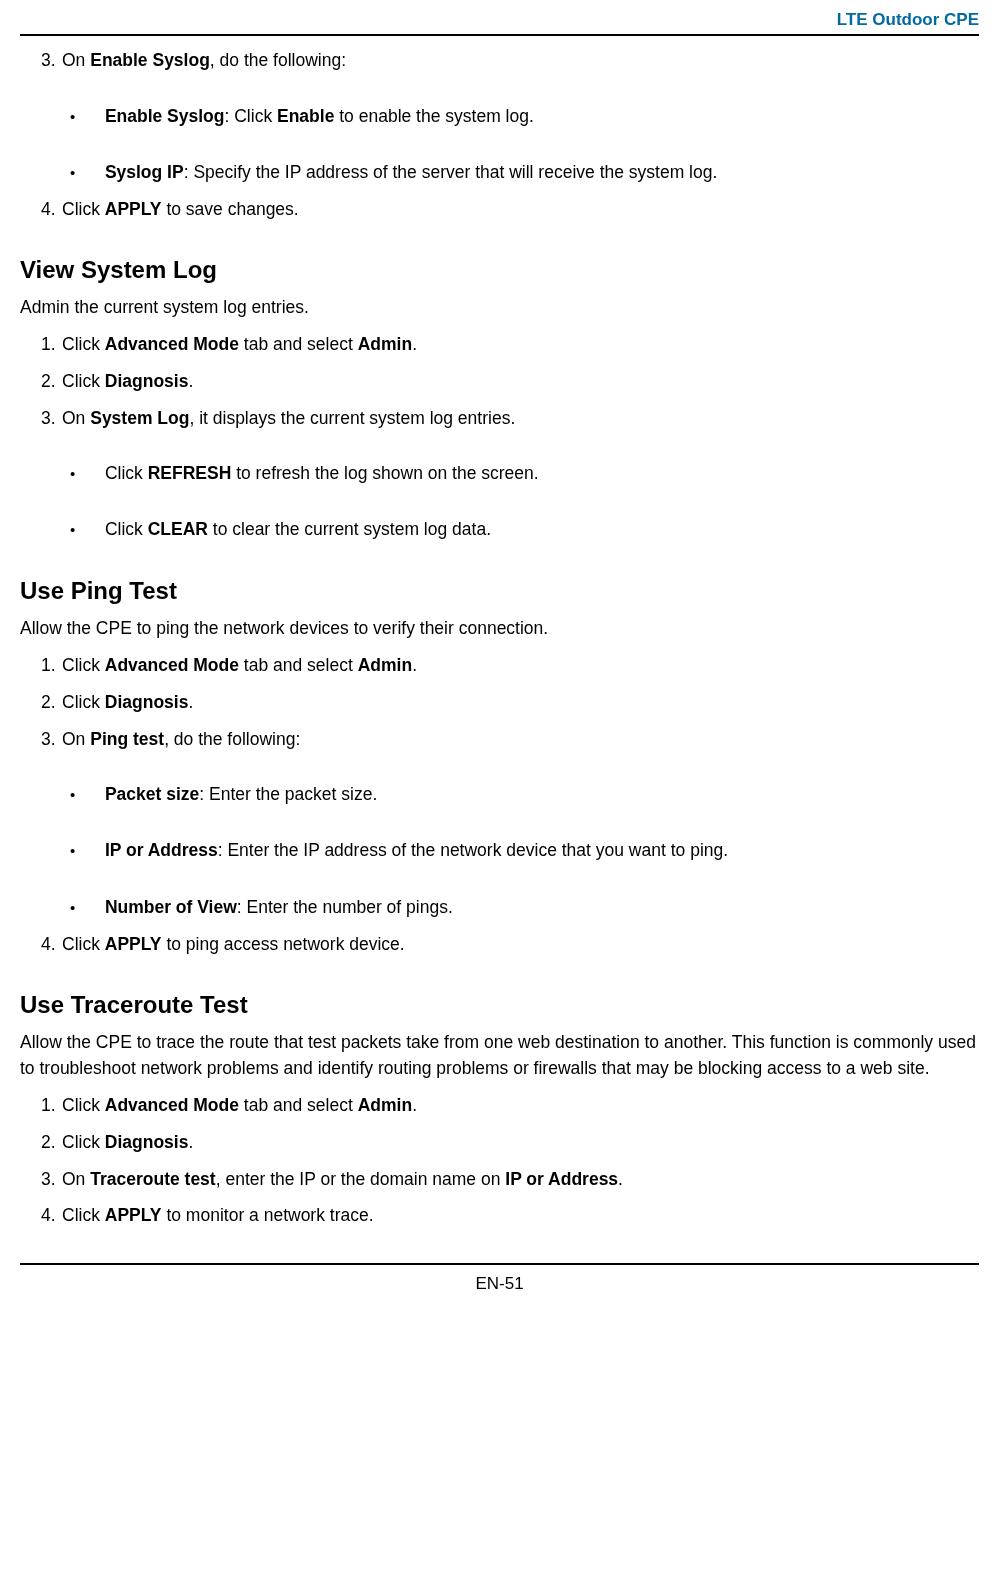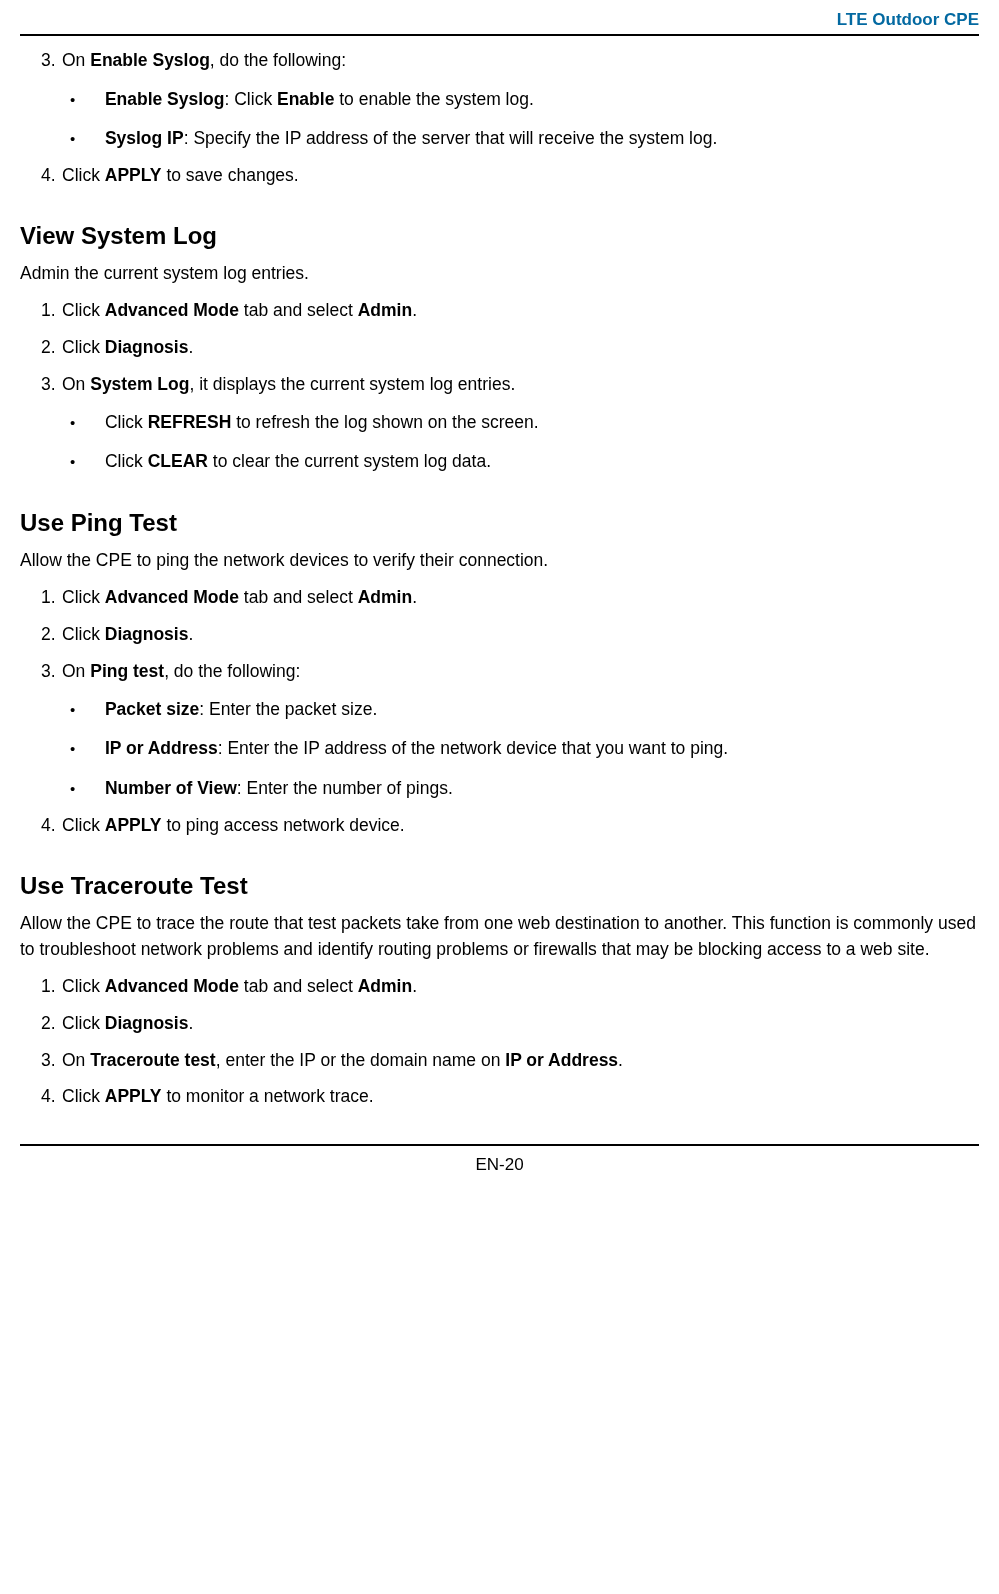--- a/index.html
+++ b/index.html
@@ -37,21 +37,21 @@
       margin: 13px 0 13px 0;
       padding-left: 42px;
       text-indent: -21px;
     }
     .ol-item .num {
       display: inline-block;
       width: 21px;
       text-indent: 0;
     }
     .bullet-item {
-      margin: 13px 0 13px 0;
+      margin: 30px 0 13px 0;
       padding-left: 80px;
       text-indent: -30px;
       line-height: 1.5;
     }
     .bullet-item::before {
       content: "•";
       display: inline-block;
       width: 30px;
       text-indent: 0;
       font-size: 15px;
@@ -146,16 +146,16 @@
     <span class="num">2.</span><span>Click </span><b>Diagnosis</b><span>.</span>
   </div>
   <div class="ol-item">
     <span class="num">3.</span><span>On </span><b>Traceroute test</b><span>, enter the IP or the domain name on </span><b>IP or Address</b><span>.</span>
   </div>
   <div class="ol-item">
     <span class="num">4.</span><span>Click </span><b>APPLY</b><span> to monitor a network trace.</span>
   </div>
 
   <div class="footer">
-    <span>EN-20</span>
+    <span>EN-51</span>
   </div>
 
 </div>
 
 </body></html>

